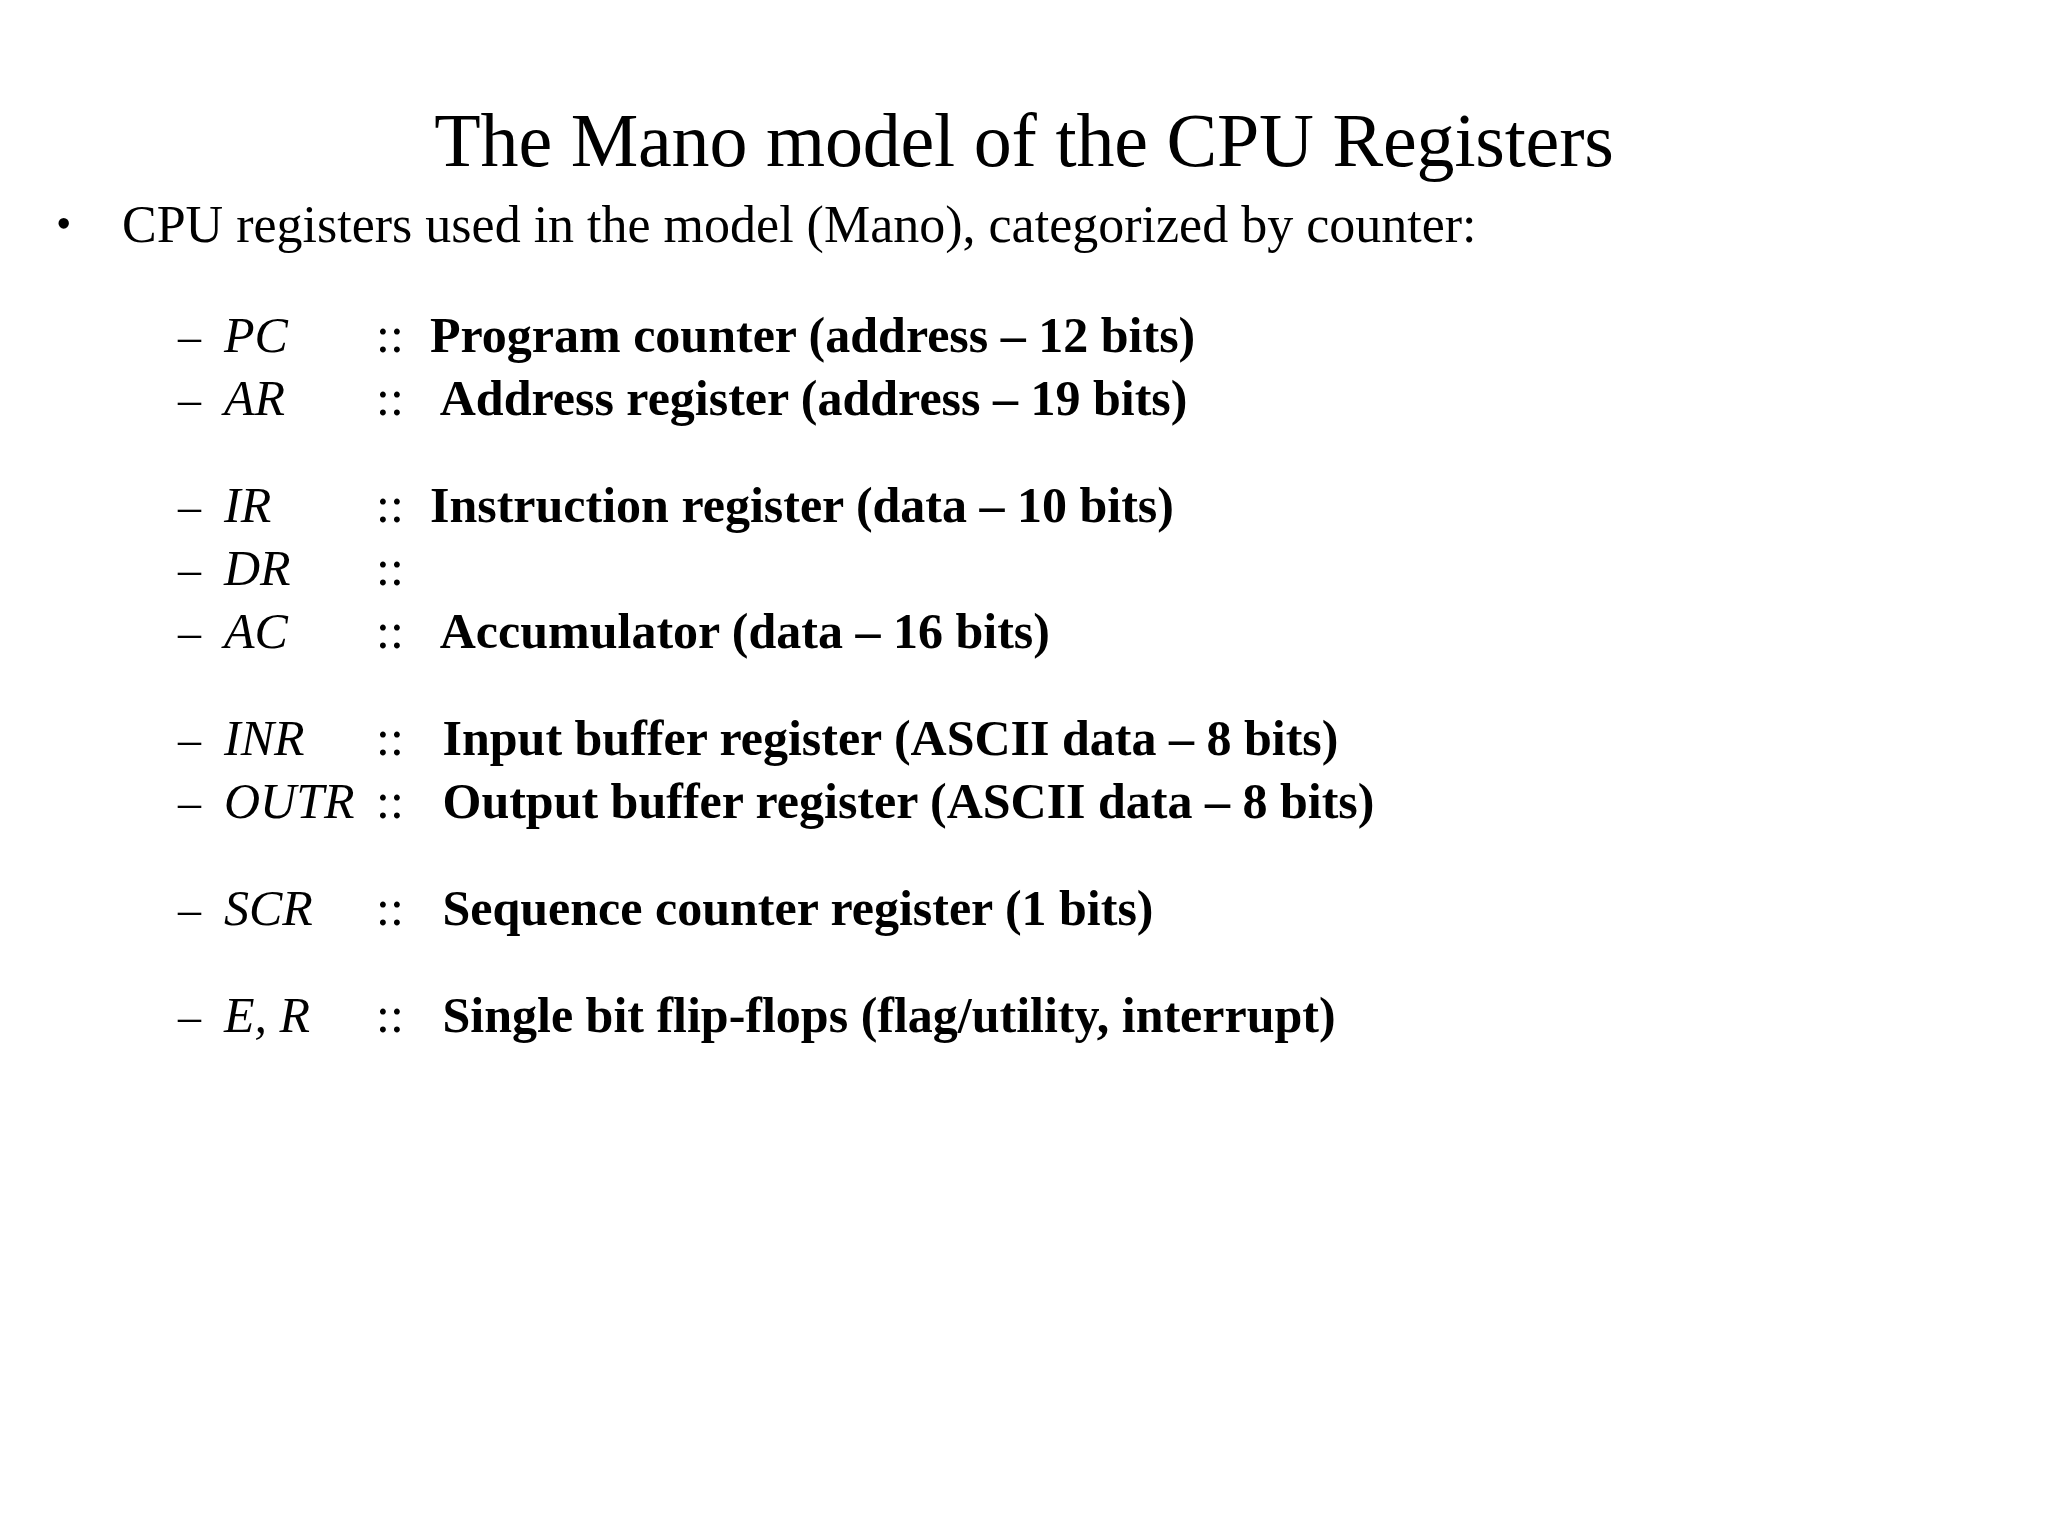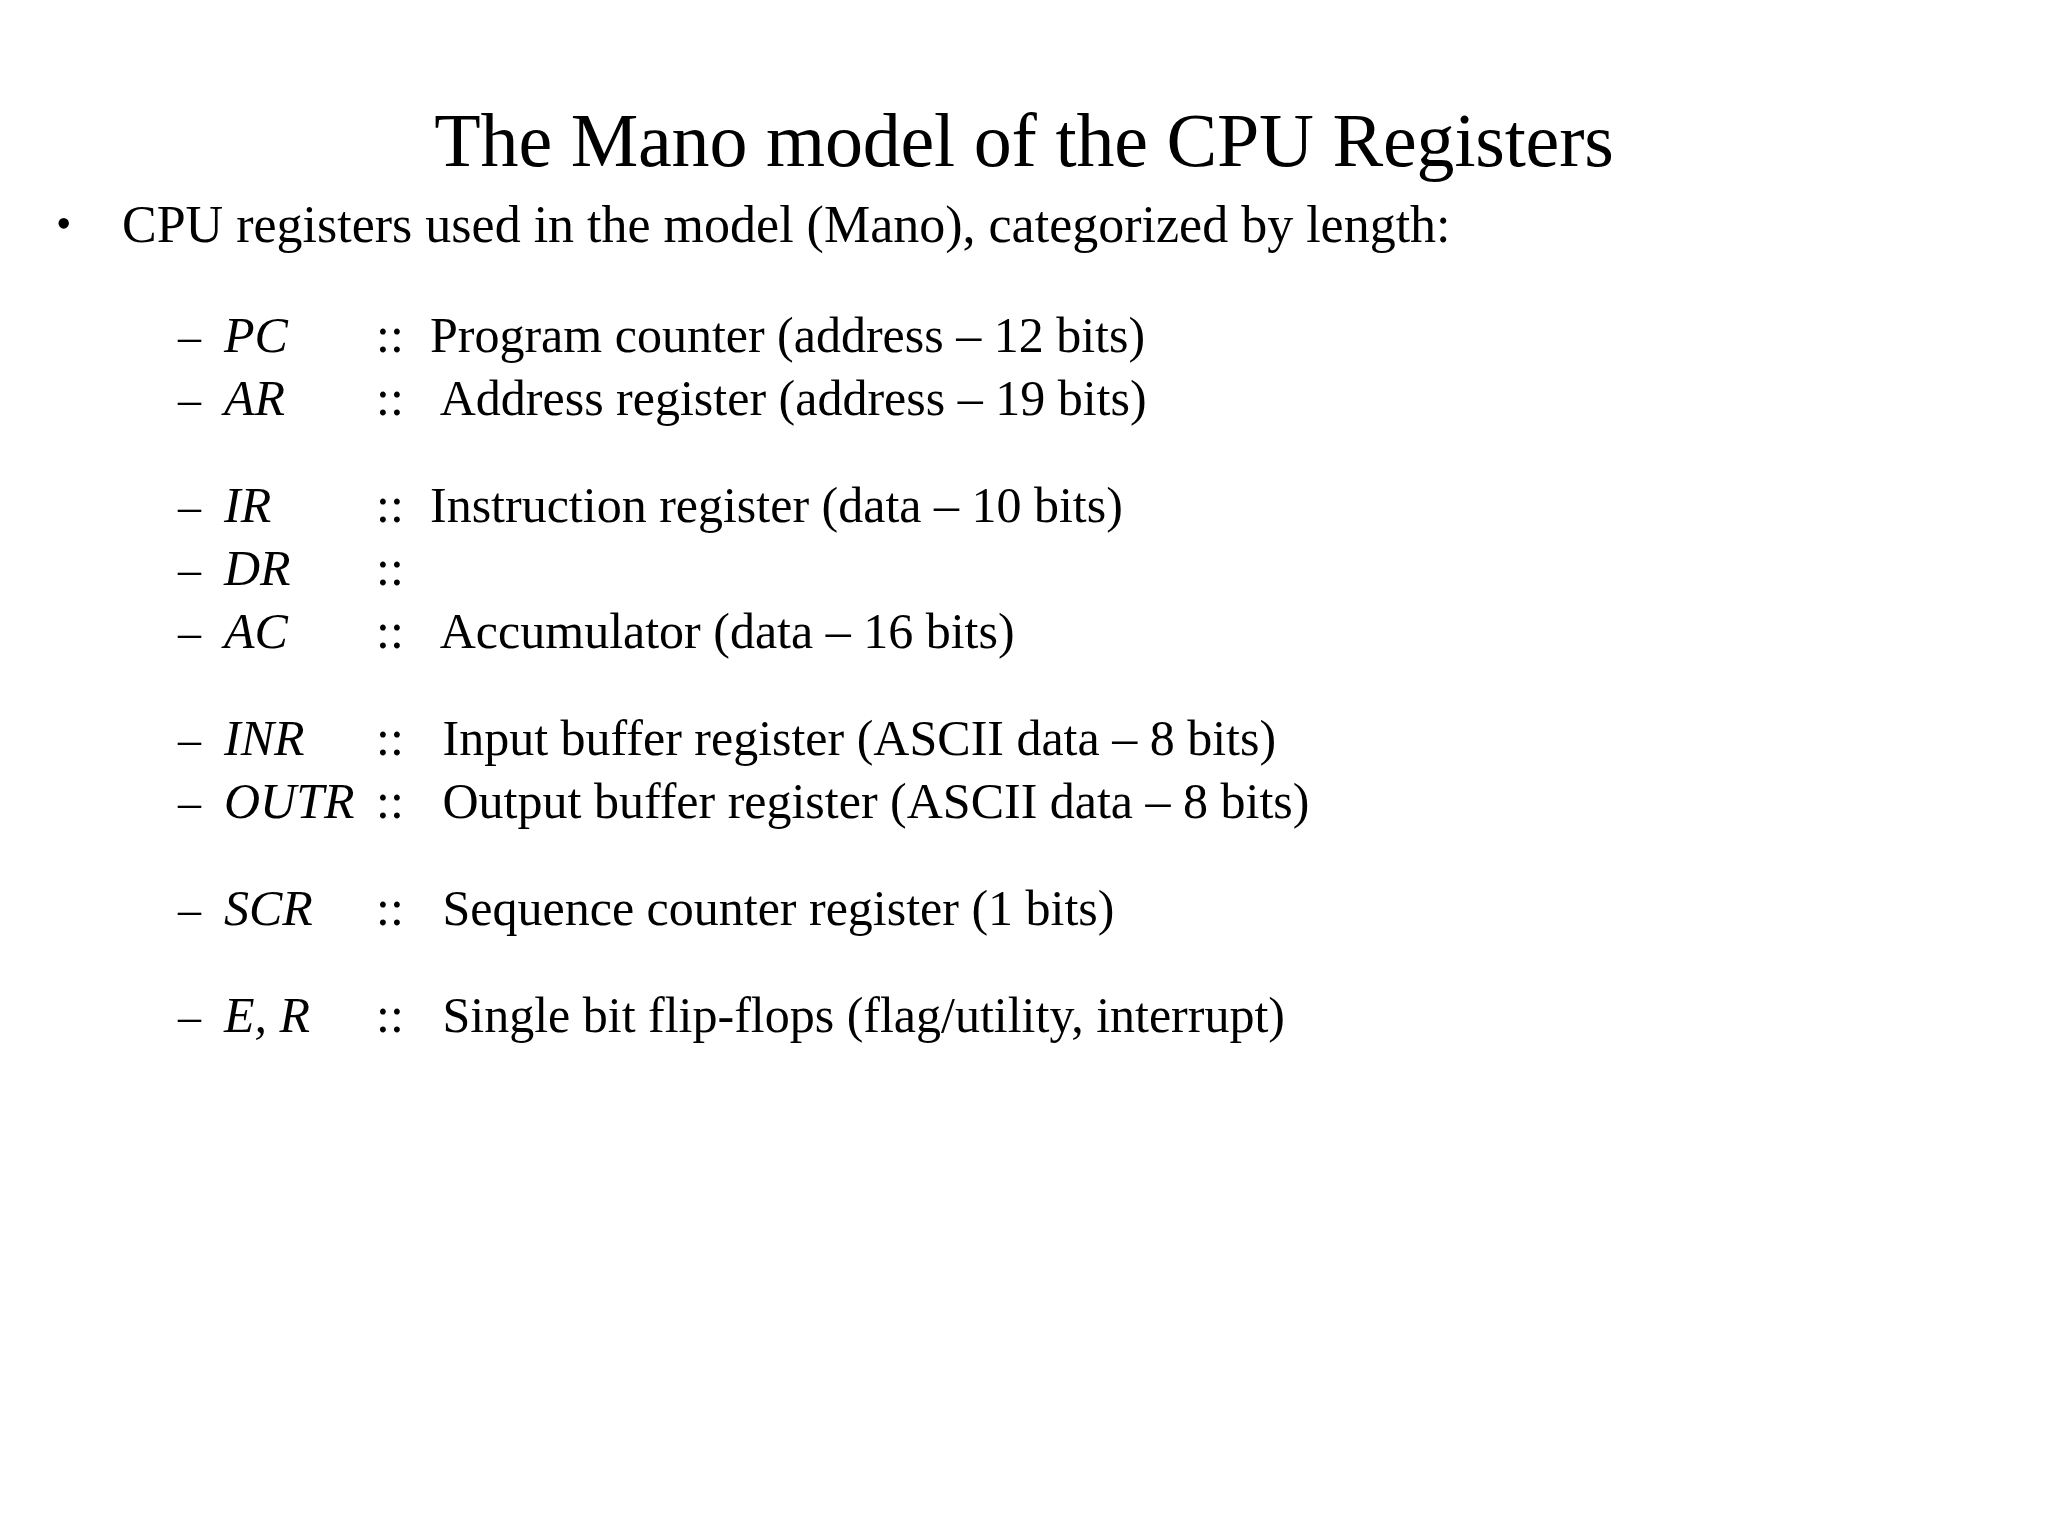--- a/index.html
+++ b/index.html
@@ -95,34 +95,35 @@
     font-style: italic;
   }
   .lvl2 .sep {
     flex: 0 0 auto;
     width: 54px;
     white-space: pre;
   }
   .lvl2 .desc {
     flex: 0 1 auto;
     white-space: pre;
+    font-weight: bold;
   }
 </style>
 </head>
 <body>
 
 <div class="slide">
 
   <h1 class="slide-title">The Mano model of the CPU Registers</h1>
 
   <div class="body-block">
 
     <div class="lvl1">
       <span class="bullet-mark">•</span>
-      <span class="lvl1-text">CPU registers used in the model (Mano), categorized by length:</span>
+      <span class="lvl1-text">CPU registers used in the model (Mano), categorized by counter:</span>
     </div>
 
     <div class="group first">
       <div class="lvl2">
 
         <span class="dash-mark">–</span>
         <span class="reg-name">PC</span>
         <span class="sep">::</span>
         <span class="desc">Program counter (address – 12 bits)</span>
       </div>

